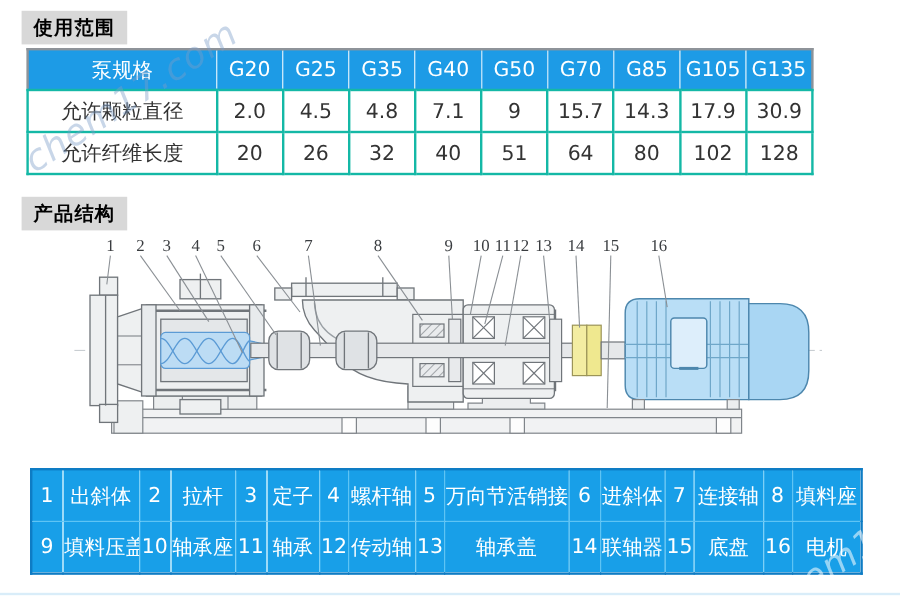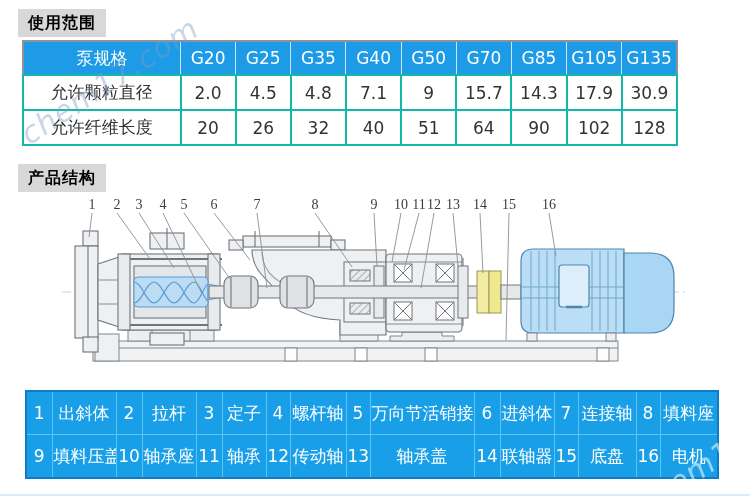--- a/index.html
+++ b/index.html
@@ -71,21 +71,21 @@
           <td>30.9</td>
         </tr>
         <tr>
           <td>允许纤维长度</td>
           <td>20</td>
           <td>26</td>
           <td>32</td>
           <td>40</td>
           <td>51</td>
           <td>64</td>
-          <td>90</td>
+          <td>80</td>
           <td>102</td>
           <td>128</td>
         </tr>
       </tbody>
   </table>
 
   <div class="watermark" id="watermark-top">chem17.com</div>
 
   <div class="section-title" id="title-structure">产品结构</div>
 

